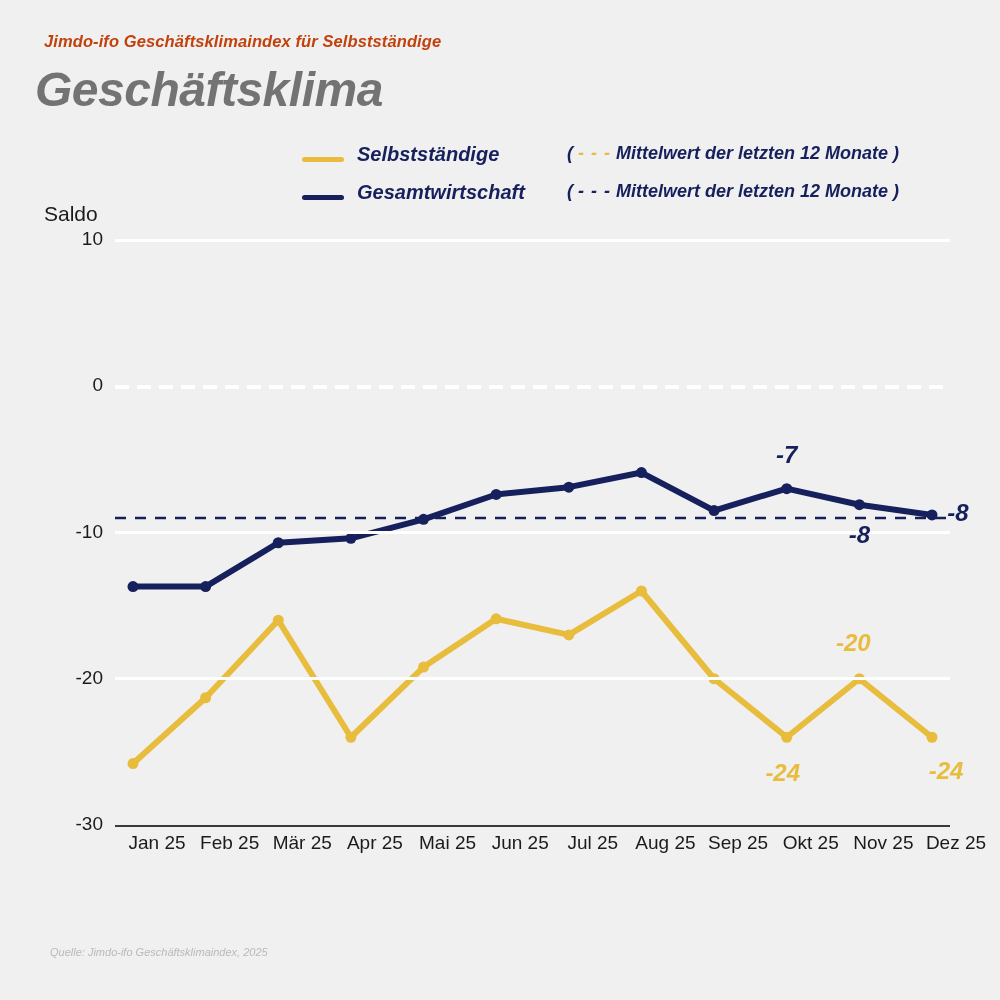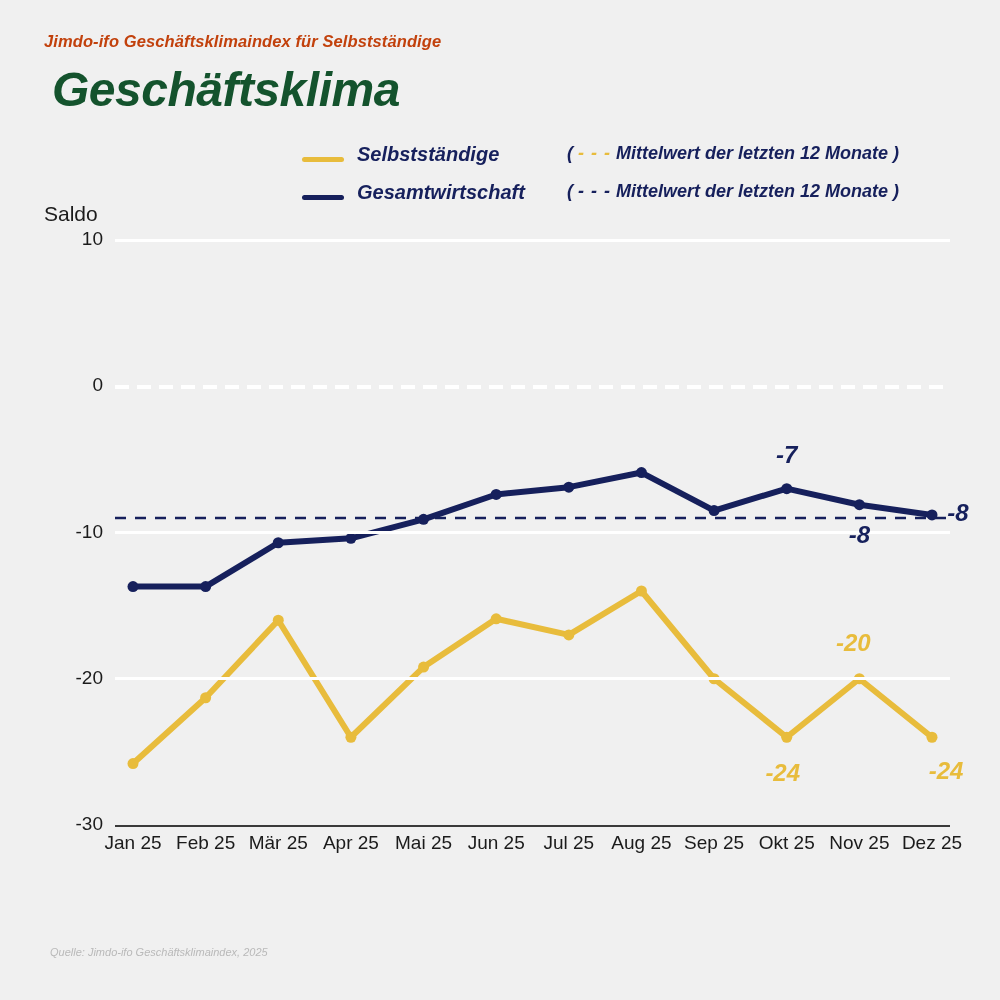--- a/index.html
+++ b/index.html
@@ -25,26 +25,26 @@
     left: 44px;
     top: 32px;
     font-size: 16.5px;
     font-weight: bold;
     font-style: italic;
     color: #c2410c;
     letter-spacing: 0.1px;
   }
   .maintitle {
     position: absolute;
-    left: 52px;
+    left: 35px;
     top: 62px;
     font-size: 48px;
     font-weight: bold;
     font-style: italic;
-    color: #14532d;
+    color: #737373;
     letter-spacing: -0.5px;
   }
   .saldo-label {
     position: absolute;
     left: 44px;
     top: 165px;
     font-size: 21px;
     color: #1b1b1b;
     margin-top: 37px;
   }
@@ -126,20 +126,21 @@
     color: #1b1b1b;
   }
   .xtick {
     position: absolute;
     top: 592px;
     font-size: 19px;
     color: #1b1b1b;
     text-align: center;
     transform: translateX(-50%);
     white-space: nowrap;
+    margin-left: 24px;
   }
   .axis-bottom {
     position: absolute;
     left: 0;
     top: 585px;
     width: 100%;
     height: 2px;
     background: #3a3a3a;
   }
   svg.lines {

